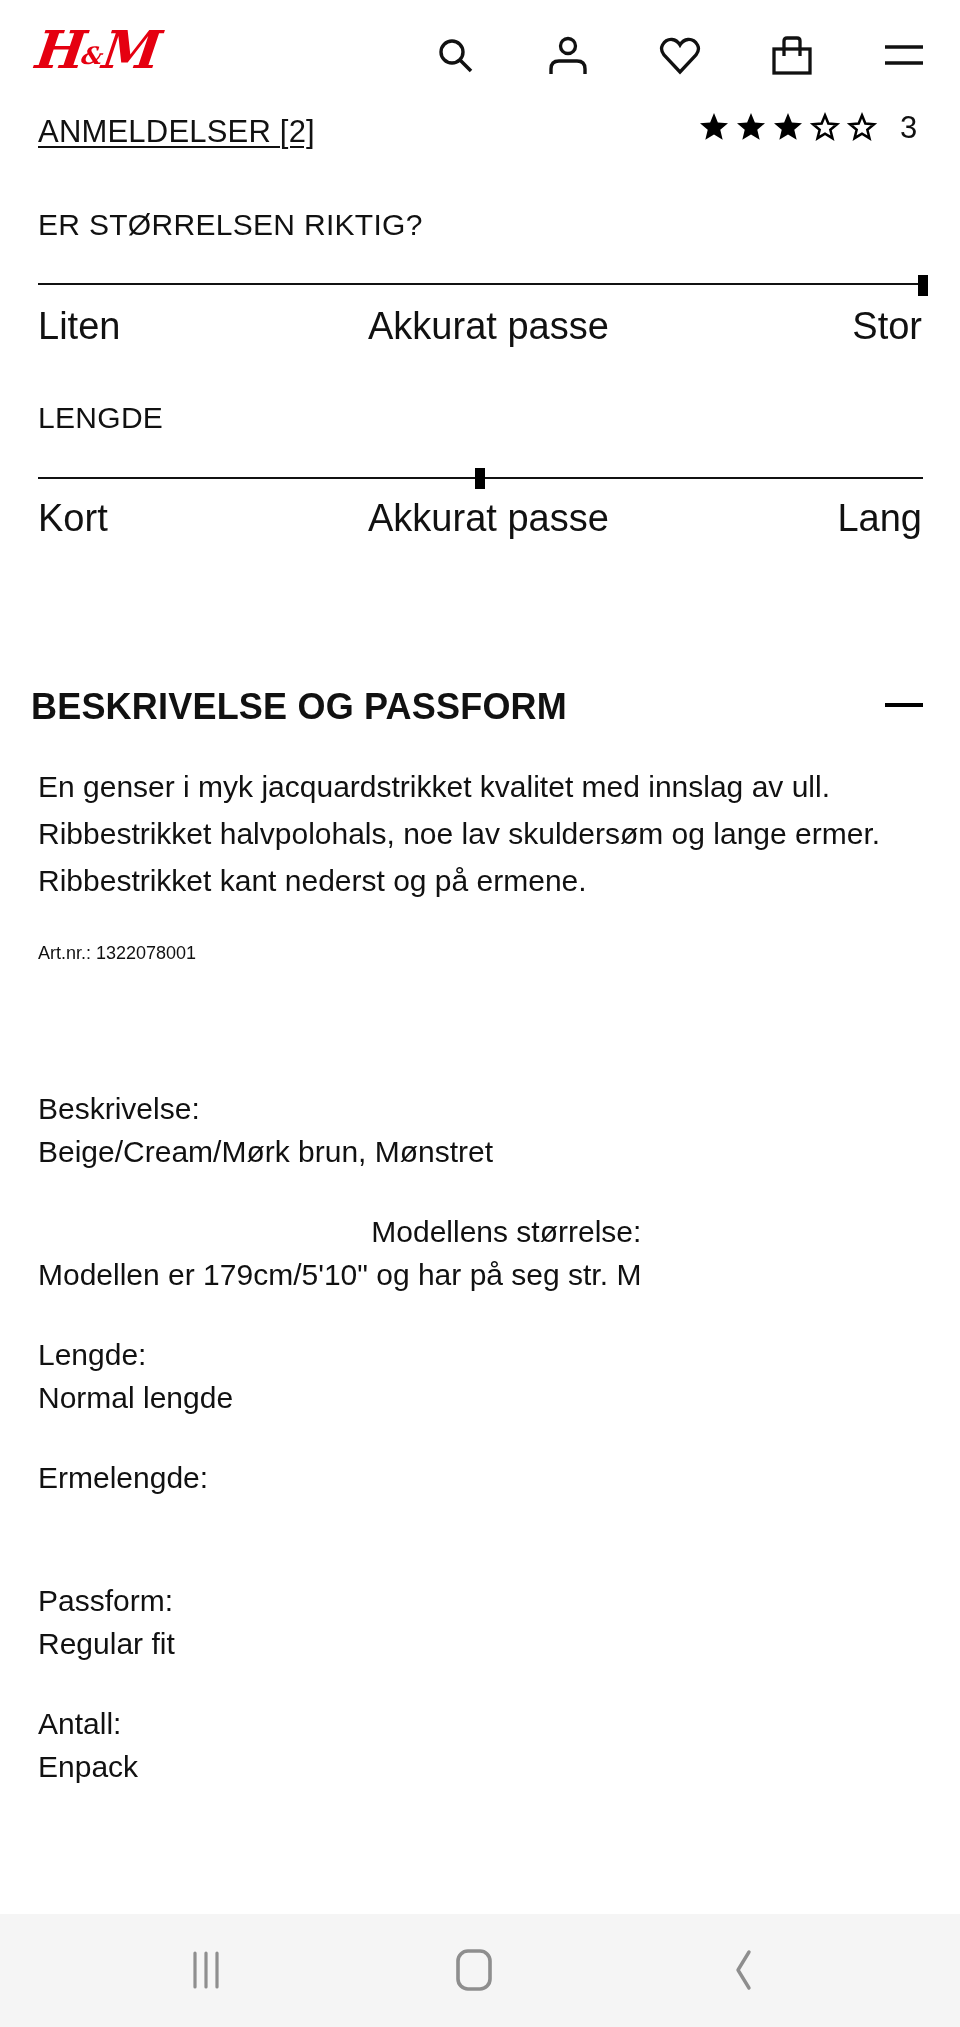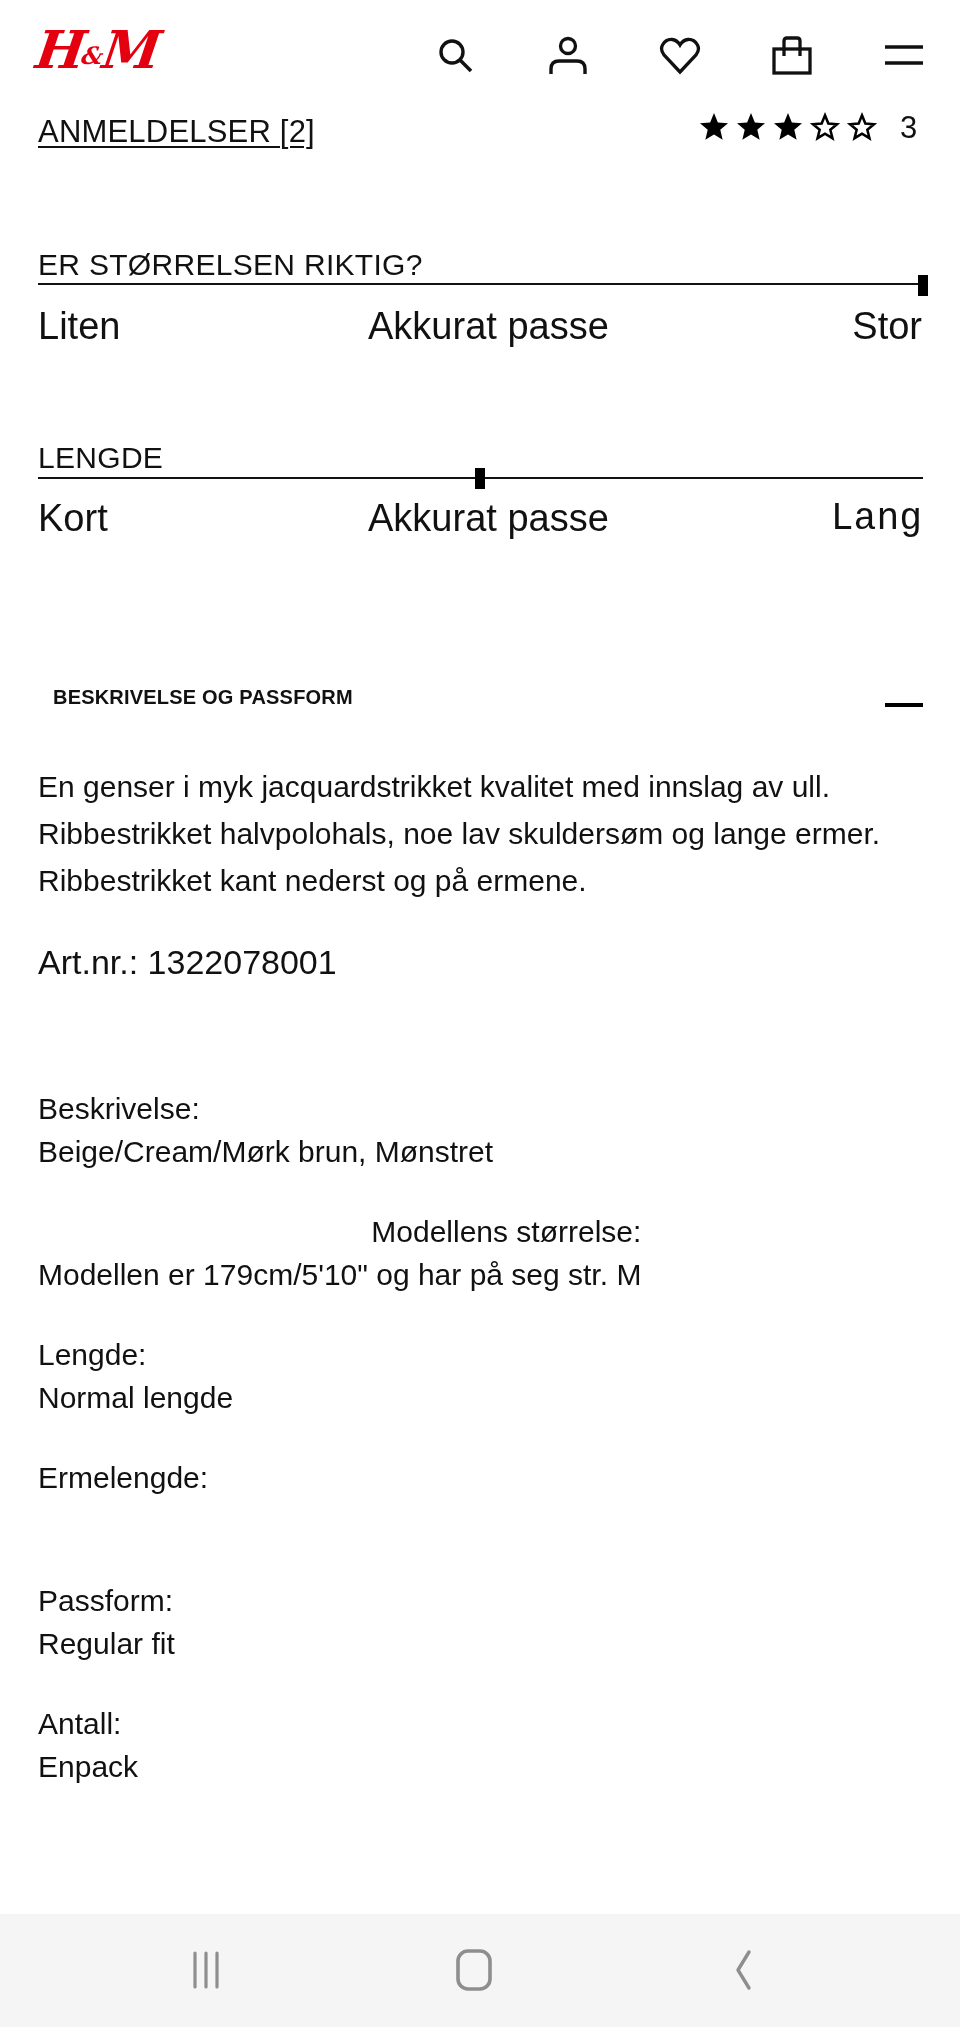--- a/index.html
+++ b/index.html
@@ -32,33 +32,33 @@
       position: absolute; left: 38px; top: 114px;
       font-size: 31px; text-decoration: underline; text-underline-offset: 4px;
       text-decoration-thickness: 2px; color: #111; letter-spacing: 0.2px;
       cursor: pointer;
     }
     .stars { position: absolute; left: 698px; top: 109px; height: 36px; display: flex; align-items: center; gap: 5px; }
     .star svg { display: block; }
     .rating-num { position: absolute; left: 900px; top: 110px; font-size: 31px; color: #111; }
 
     
-    .fit-title { position: absolute; left: 38px; font-size: 30px; letter-spacing: 0.3px; margin-top: 40px; }
+    .fit-title { position: absolute; left: 38px; font-size: 30px; letter-spacing: 0.3px; }
     .fit-track { position: absolute; left: 38px; width: 885px; height: 2px; background: #111; }
     .fit-marker { position: absolute; width: 10px; height: 21px; background: #000; }
     .fit-label { position: absolute; font-size: 38px; }
     .fit-label.left { left: 38px; }
     .fit-label.center { left: 368px; }
     .fit-label.right { right: 38px; }
 
     
-    .section-title { position: absolute; left: 53px; top: 686px; font-size: 20px; font-weight: bold; letter-spacing: 0.2px; }
+    .section-title { position: absolute; left: 31px; top: 686px; font-size: 36px; font-weight: bold; letter-spacing: 0.2px; }
     .collapse-icon { position: absolute; left: 885px; top: 703px; width: 38px; height: 4px; background: #000; cursor: pointer; }
     .desc { position: absolute; left: 38px; top: 763px; width: 890px; font-size: 30px; line-height: 47px; }
-    .artnr { position: absolute; left: 38px; top: 943px; font-size: 34px; }
+    .artnr { position: absolute; left: 38px; top: 943px; font-size: 18px; }
 
     .attr { position: absolute; left: 38px; }
     .attr .k { font-size: 30px; font-weight: normal; line-height: 42px; }
     .attr .v { font-size: 30px; line-height: 44px; }
 
     
     .navbar { position: absolute; left: 0; top: 1914px; width: 960px; height: 113px; background: #f5f5f5; }
     .nav-btn { position: absolute; top: 30px; width: 60px; height: 56px; display: flex; align-items: center; justify-content: center; cursor: pointer; }
   </style>
 </head>
@@ -147,21 +147,21 @@
   <div class="fit-marker" style="left:918px; top:275px;"></div>
   <div class="fit-label left" style="top:305px;">Liten</div>
   <div class="fit-label center" style="top:305px;">Akkurat passe</div>
   <div class="fit-label right" style="top:305px;">Stor</div>
 
   <div class="fit-title" style="top:401px;">LENGDE</div>
   <div class="fit-track" style="top:477px;"></div>
   <div class="fit-marker" style="left:475px; top:468px;"></div>
   <div class="fit-label left" style="top:497px;">Kort</div>
   <div class="fit-label center" style="top:497px;">Akkurat passe</div>
-  <div class="fit-label right" style="top:497px;font-family:Liberation Mono, monospace;">Lang</div>
+  <div class="fit-label right" style="top:497px;">Lang</div>
 
   <div class="section-title">BESKRIVELSE OG PASSFORM</div>
   <div class="collapse-icon"></div>
   <div class="desc">En genser i myk jacquardstrikket kvalitet med innslag av ull. Ribbestrikket halvpolohals, noe lav skuldersøm og lange ermer. Ribbestrikket kant nederst og på ermene.</div>
   <div class="artnr">Art.nr.: 1322078001</div>
 
   <div class="attr" style="top:1088px;">
     <div class="k">Beskrivelse:</div>
     <div class="v">Beige/Cream/Mørk brun, Mønstret</div>
   </div>

